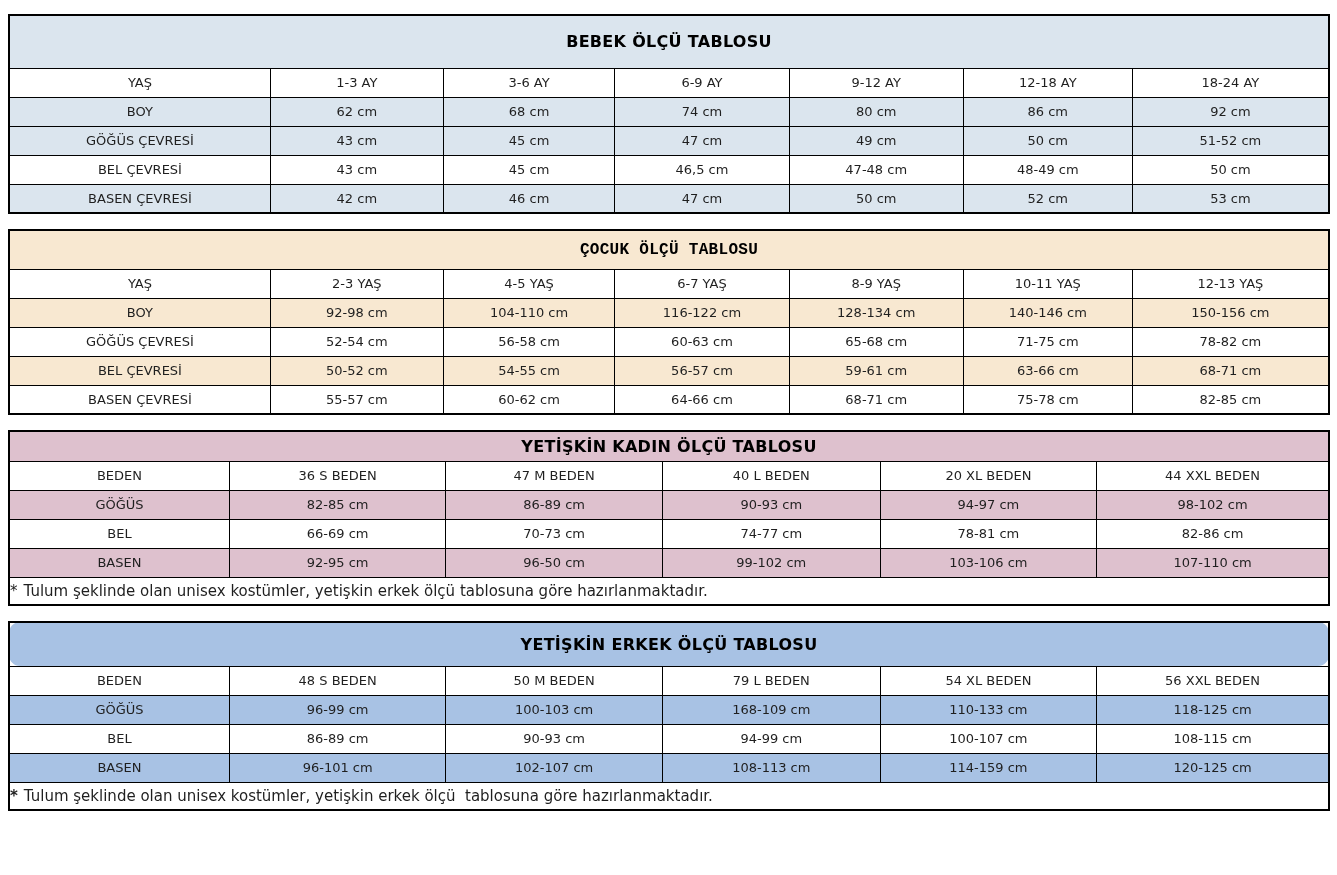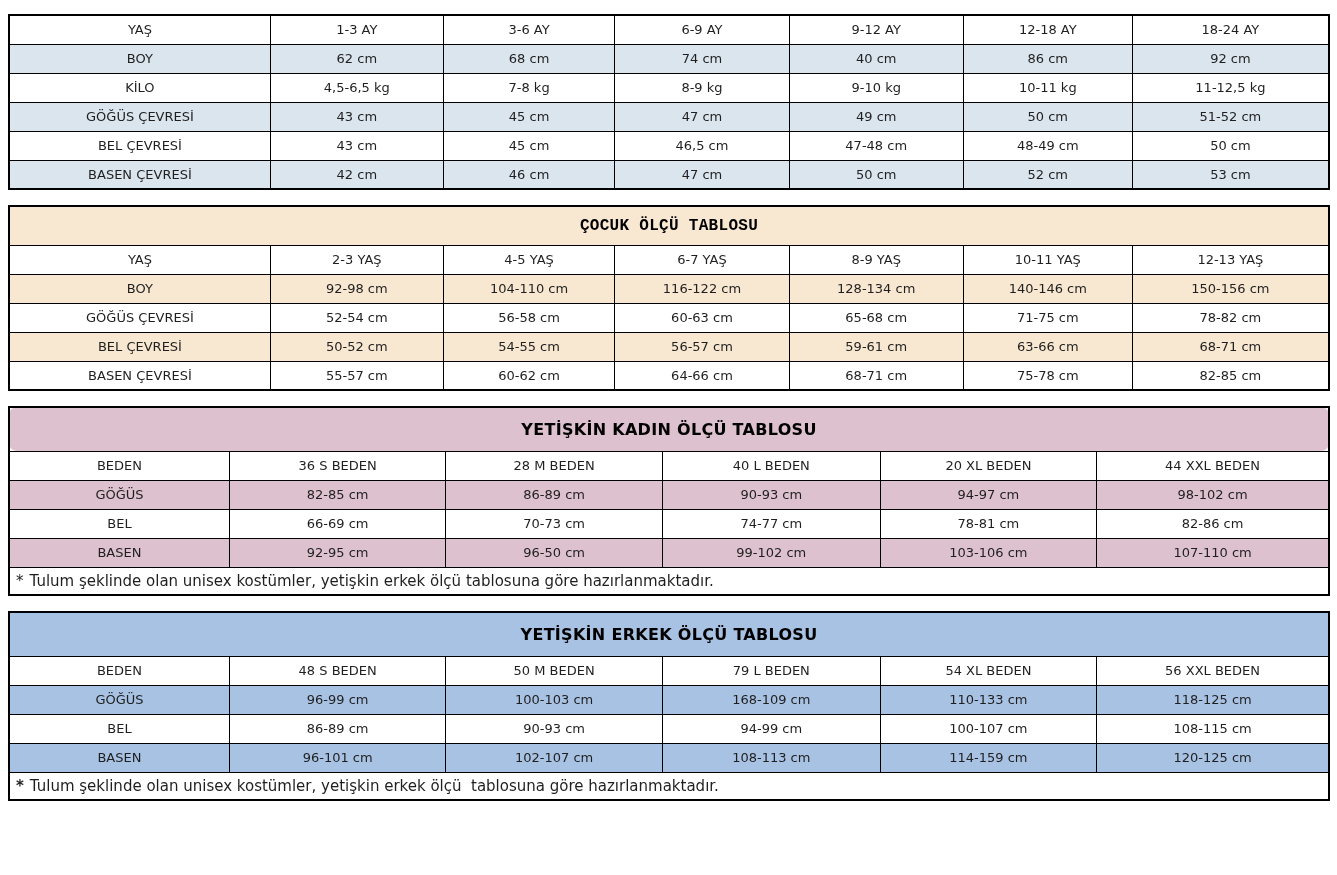--- a/index.html
+++ b/index.html
@@ -38,26 +38,26 @@
     overflow: hidden;
   }
   table.size-table td.title {
     font-weight: bold;
     font-size: 16px;
     color: #000000;
     letter-spacing: 0.3px;
   }
   .t-bebek td.title { height: 53px; }
   .t-cocuk td.title { height: 39px; font-family: Liberation Mono, monospace; }
-  .t-kadin td.title { height: 44px; border-radius: 8px; }
-  .t-erkek td.title { height: 44px; }
+  .t-kadin td.title { height: 30px; }
+  .t-erkek td.title { height: 44px; border-radius: 11px; }
   table.size-table td.footnote {
     text-align: left;
     font-size: 15px;
-    padding: 3px 6px;
+    padding: 3px 0;
     height: 28px;
     background: #ffffff;
     color: #1f1f1f;
   }
   .t-erkek td.footnote { height: 33px; }
   .fn-marker { margin-right: 6px; }
   .t-erkek .fn-marker { font-weight: bold; }
   .fn-text { white-space: pre-wrap; }
 </style>
 </head>
@@ -70,45 +70,39 @@
           <col style="width: 19.8%;">
           <col style="width: 13.1%;">
           <col style="width: 13%;">
           <col style="width: 13.2%;">
           <col style="width: 13.2%;">
           <col style="width: 12.8%;">
           <col style="width: 14.9%;">
         </colgroup>
         <tbody>
           <tr>
+            <td colspan="7" class="title" style="background: rgb(219, 229, 238);">BEBEK ÖLÇÜ TABLOSU</td>
+          </tr>
+          <tr>
             <td>YAŞ</td>
             <td>1-3 AY</td>
             <td>3-6 AY</td>
             <td>6-9 AY</td>
             <td>9-12 AY</td>
             <td>12-18 AY</td>
             <td>18-24 AY</td>
           </tr>
           <tr style="background: rgb(219, 229, 238);">
             <td>BOY</td>
             <td>62 cm</td>
             <td>68 cm</td>
             <td>74 cm</td>
-            <td>40 cm</td>
+            <td>80 cm</td>
             <td>86 cm</td>
             <td>92 cm</td>
-          </tr>
-          <tr>
-            <td>KİLO</td>
-            <td>4,5-6,5 kg</td>
-            <td>7-8 kg</td>
-            <td>8-9 kg</td>
-            <td>9-10 kg</td>
-            <td>10-11 kg</td>
-            <td>11-12,5 kg</td>
           </tr>
           <tr style="background: rgb(219, 229, 238);">
             <td>GÖĞÜS ÇEVRESİ</td>
             <td>43 cm</td>
             <td>45 cm</td>
             <td>47 cm</td>
             <td>49 cm</td>
             <td>50 cm</td>
             <td>51-52 cm</td>
           </tr>
@@ -202,21 +196,21 @@
           <col style="width: 16.4%;">
           <col style="width: 17.6%;">
         </colgroup>
         <tbody>
           <tr>
             <td colspan="6" class="title" style="background: rgb(222, 193, 206);">YETİŞKİN KADIN ÖLÇÜ TABLOSU</td>
           </tr>
           <tr>
             <td>BEDEN</td>
             <td>36 S BEDEN</td>
-            <td>28 M BEDEN</td>
+            <td>47 M BEDEN</td>
             <td>40 L BEDEN</td>
             <td>20 XL BEDEN</td>
             <td>44 XXL BEDEN</td>
           </tr>
           <tr style="background: rgb(222, 193, 206);">
             <td>GÖĞÜS</td>
             <td>82-85 cm</td>
             <td>86-89 cm</td>
             <td>90-93 cm</td>
             <td>94-97 cm</td>

